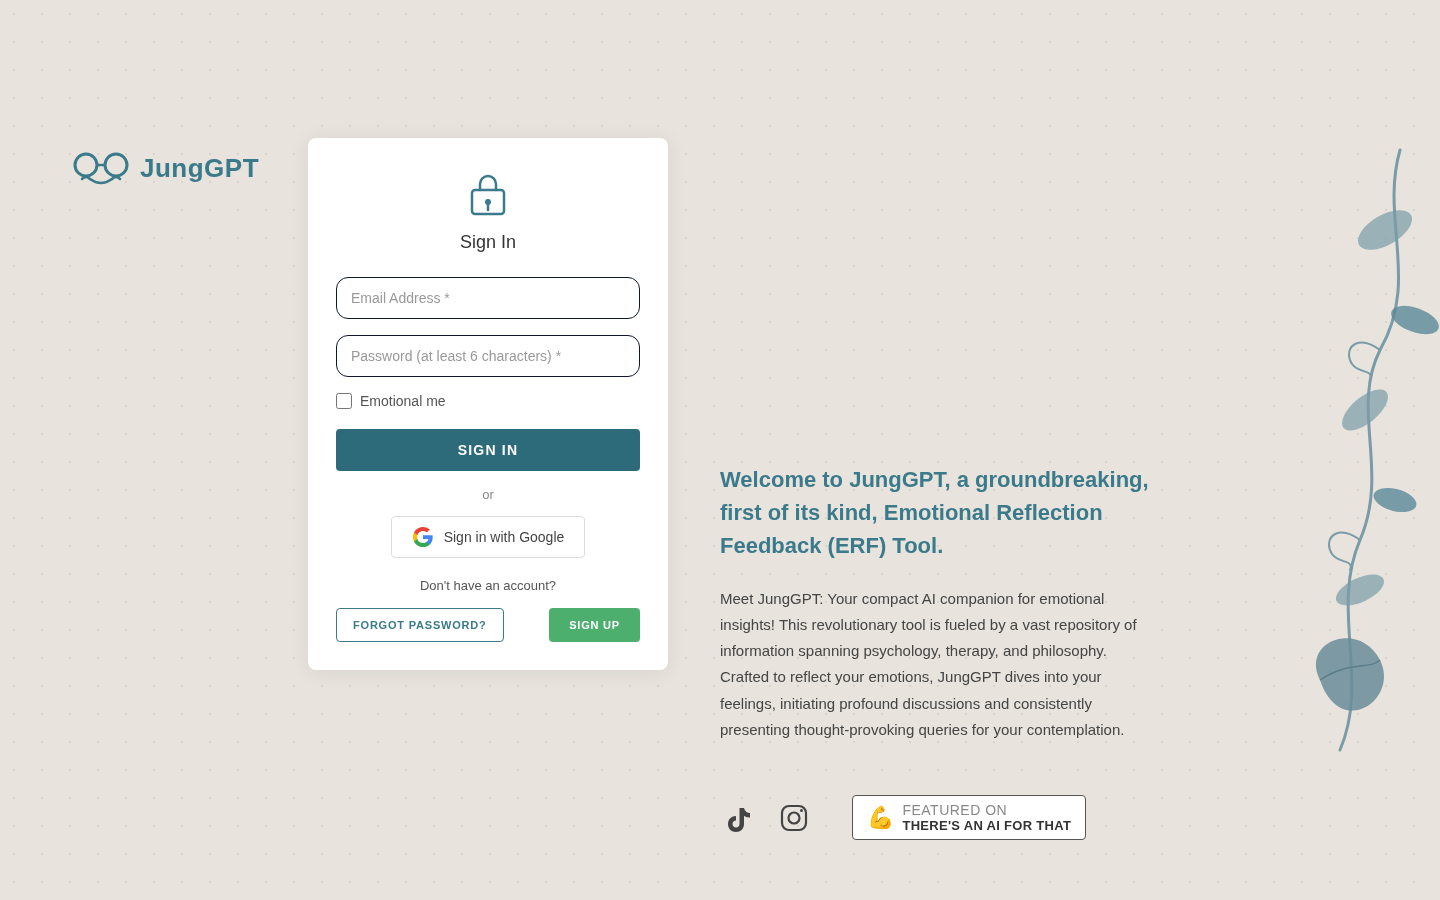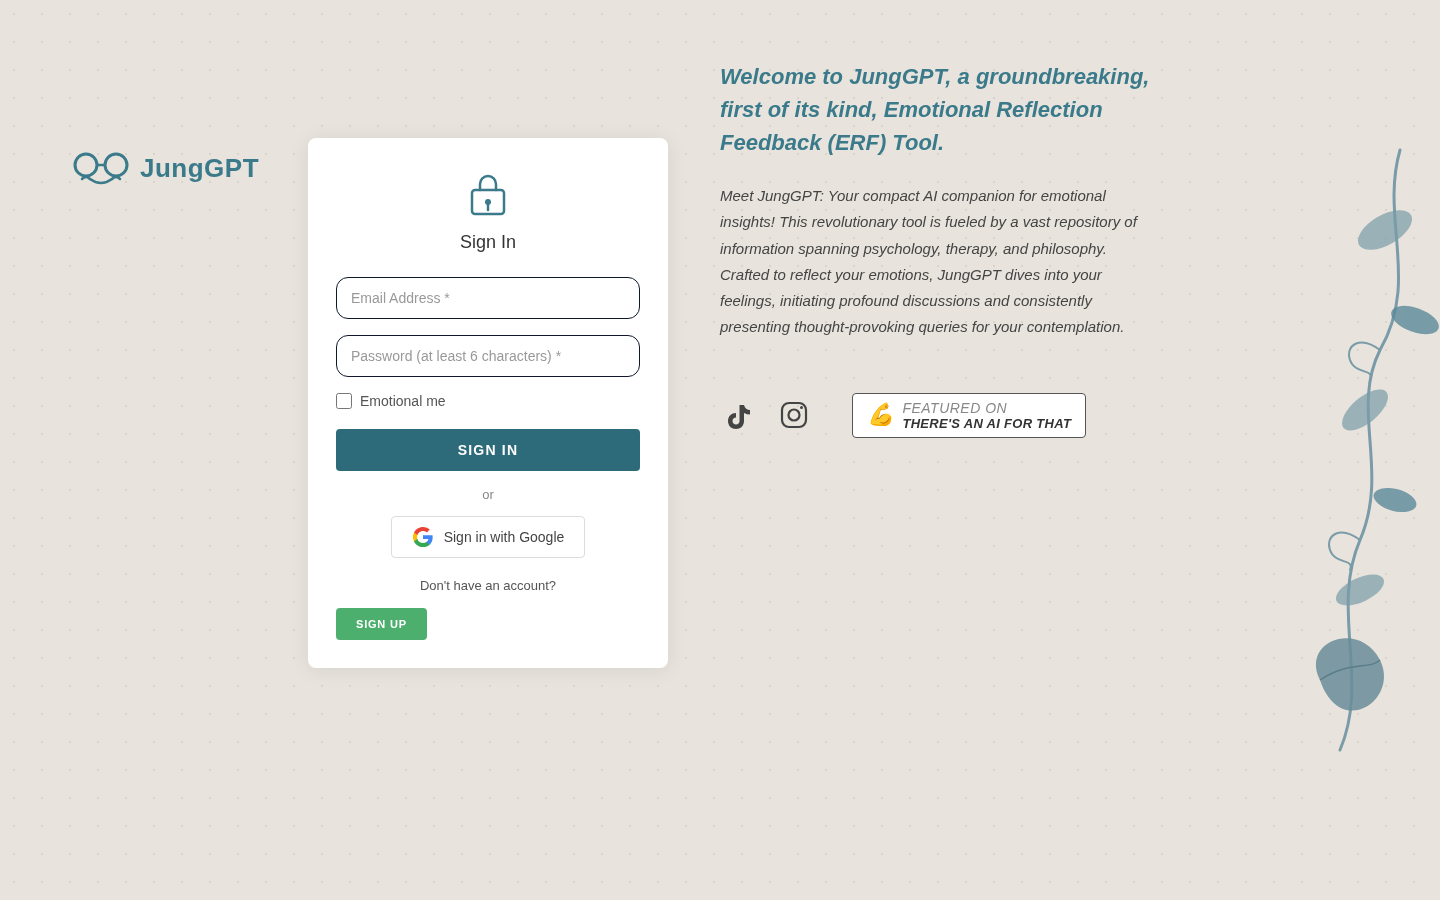--- a/index.html
+++ b/index.html
@@ -218,24 +218,23 @@
       letter-spacing: 0.8px;
       color: #fff;
       cursor: pointer;
     }
 
     
     .right-panel {
       flex: 1;
       display: flex;
       flex-direction: column;
-      justify-content: flex-start;
+      justify-content: flex-end;
       padding: 60px 80px 60px 40px;
       position: relative;
-      font-style: italic;
     }
 
     .welcome-heading {
       font-size: 22px;
       font-weight: 700;
       color: #3a7a8a;
       line-height: 1.5;
       margin-bottom: 24px;
       max-width: 430px;
     }
@@ -361,20 +360,21 @@
           <path d="M12 5.38c1.62 0 3.06.56 4.21 1.64l3.15-3.15C17.45 2.09 14.97 1 12 1 7.7 1 3.99 3.47 2.18 7.07l3.66 2.84c.87-2.6 3.3-4.53 6.16-4.53z" fill="#EA4335"></path>
         </svg>
         <span>Sign in with Google</span>
       </button>
 
       <div class="no-account-row">
         <span class="no-account-text">Don't have an account?</span>
       </div>
 
       <div class="bottom-buttons">
+        <button class="forgot-btn">FORGOT PASSWORD?</button>
         <button class="signup-btn">SIGN UP</button>
       </div>
 
     </div>
   </div>
 
   <div class="right-panel">
 
     <h2 class="welcome-heading">Welcome to JungGPT, a groundbreaking, first of its kind, Emotional Reflection Feedback (ERF) Tool.</h2>
     <p class="welcome-body">Meet JungGPT: Your compact AI companion for emotional insights! This revolutionary tool is fueled by a vast repository of information spanning psychology, therapy, and philosophy. Crafted to reflect your emotions, JungGPT dives into your feelings, initiating profound discussions and consistently presenting thought-provoking queries for your contemplation.</p>

